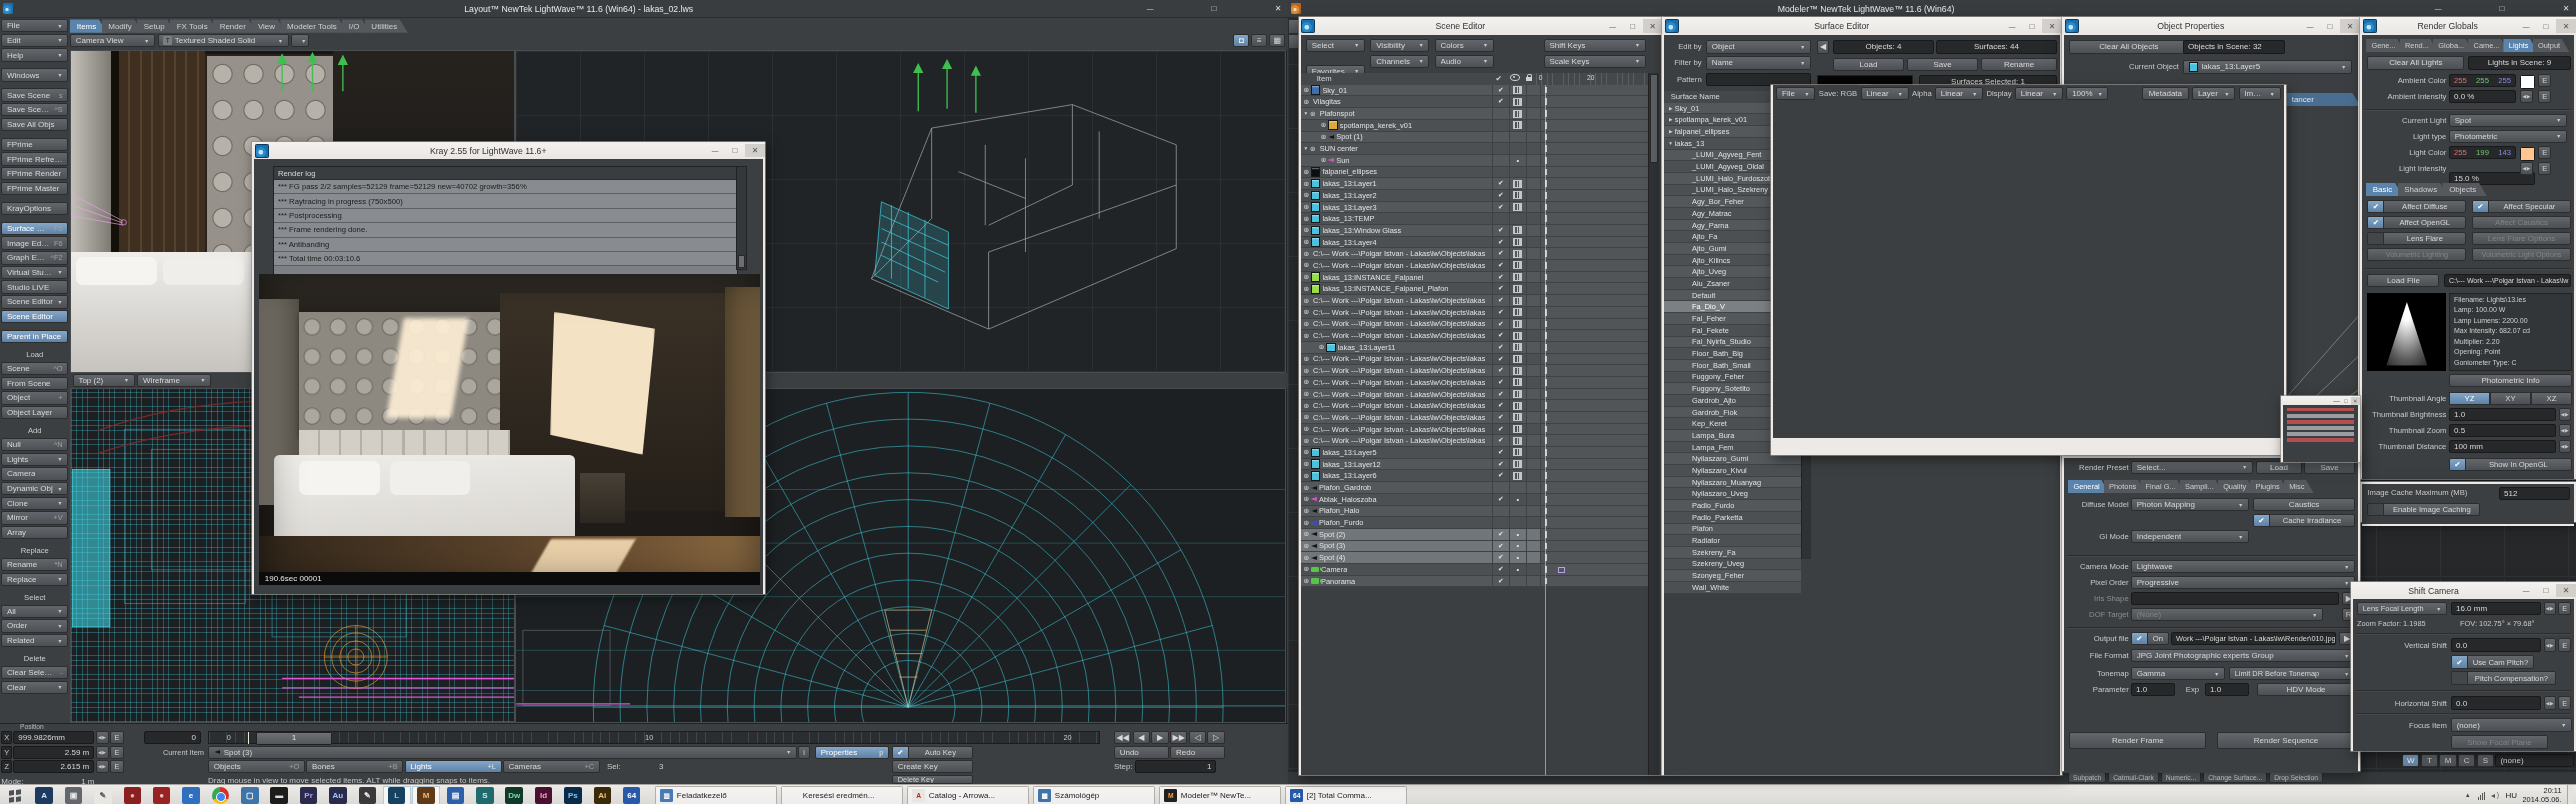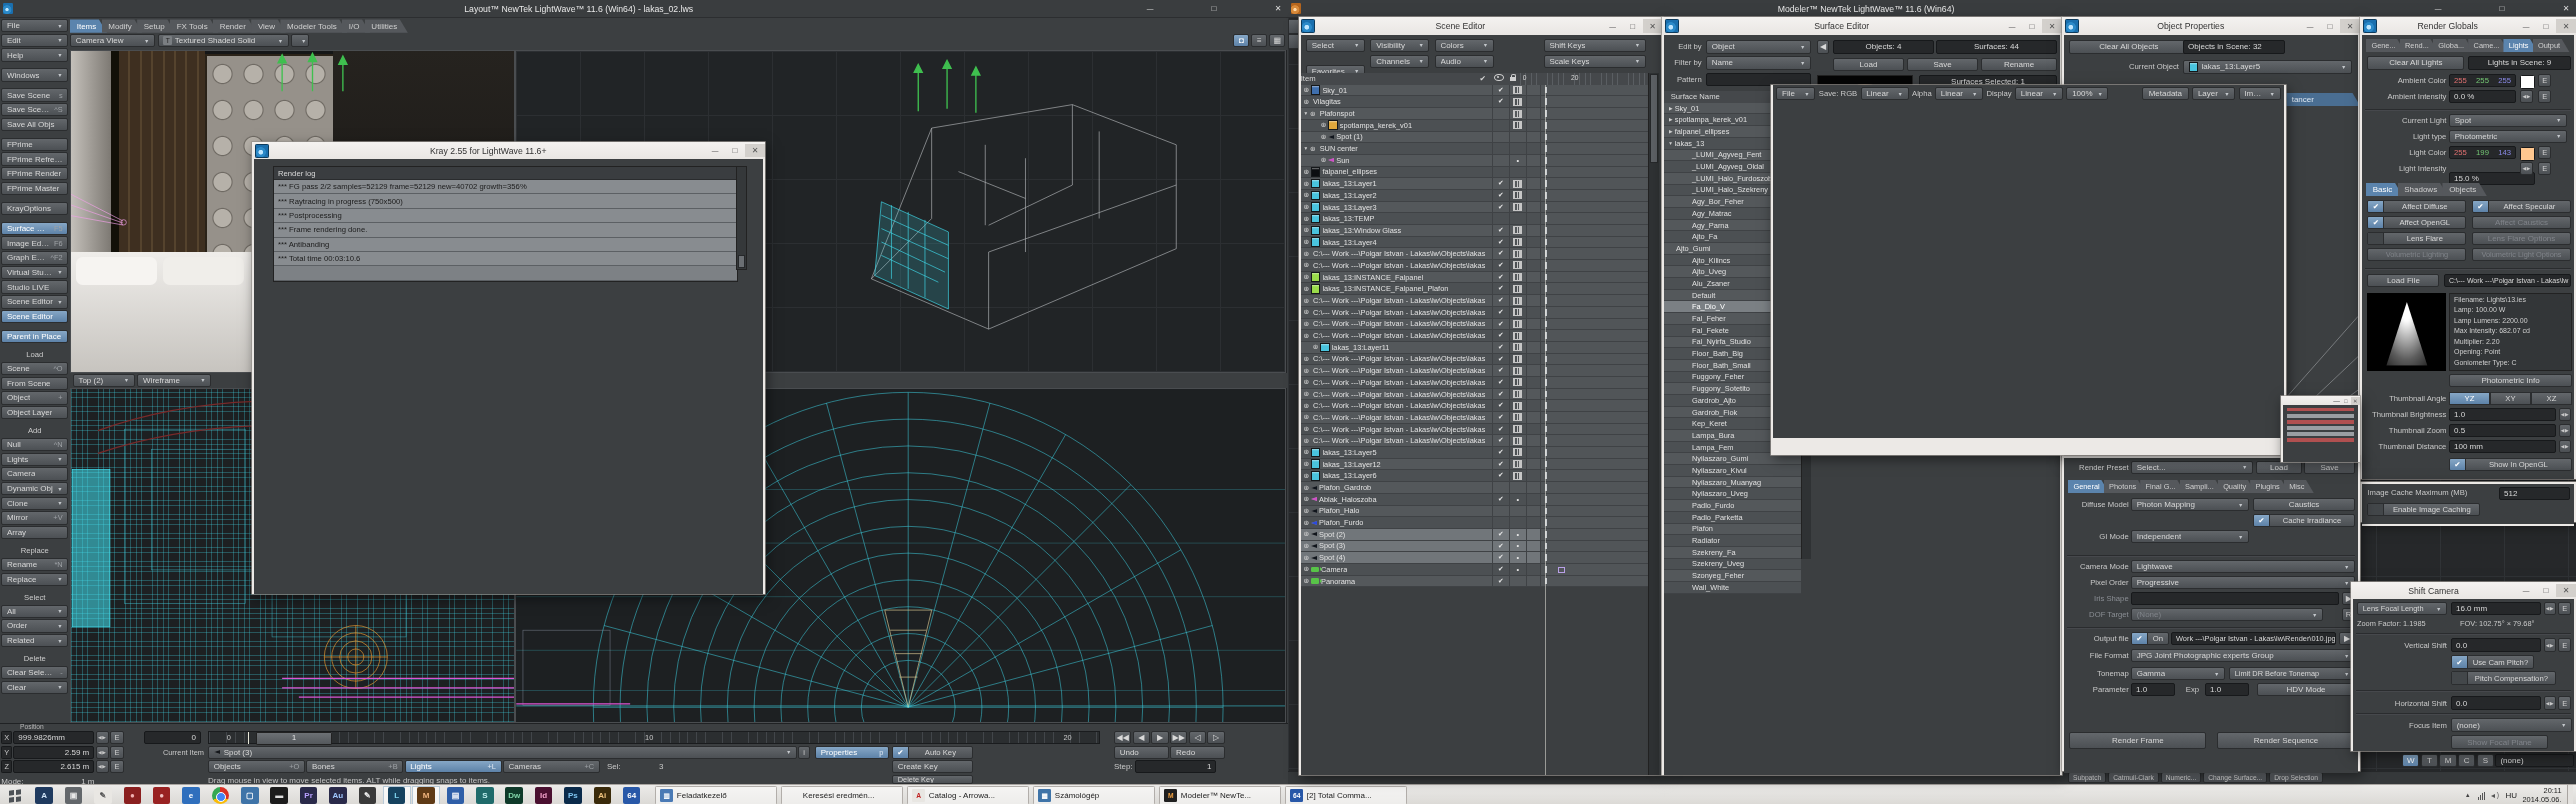--- a/index.html
+++ b/index.html
@@ -589,20 +589,38 @@
             <div class="klog-h">Render log</div>
             <div class="klog-r">*** FG pass 2/2 samples=52129 frame=52129 new=40702 growth=356%</div>
             <div class="klog-r">*** Raytracing in progress (750x500)</div>
             <div class="klog-r">*** Postprocessing</div>
             <div class="klog-r">*** Frame rendering done.</div>
             <div class="klog-r">*** Antibanding</div>
             <div class="klog-r">*** Total time 00:03:10.6</div>
             <div class="klog-r empty"></div>
           </div>
         <div id="kray-sb"></div>
+        <div id="kray-img" class="bedroom">
+          <div class="bd bd-ceil"></div>
+            <div class="bd bd-wallL"></div>
+            <div class="bd bd-panel"></div>
+          <div class="bd bd-sun1"></div>
+            <div class="bd bd-wallR"></div>
+            <div class="bd bd-sun2"></div>
+          <div class="bd bd-glowR"></div>
+            <div class="bd bd-head"></div>
+            <div class="bd bd-bed"></div>
+          <div class="bd bd-pil1"></div>
+            <div class="bd bd-pil2"></div>
+            <div class="bd bd-floor"></div>
+          <div class="bd bd-sunfl"></div>
+            <div class="bd bd-stand"></div>
+            <div class="bd bd-vign"></div>
+          <div class="stampbar">190.6sec  00001</div>
+        </div>
       </div>
     </div>
 
     <div id="lay-bottom">
       <span class="abs" style="left:20px;top:-0.7px;font-size:6.7px;color:#b8b8b8">Position</span>
 
       <div class="abs" style="left:1.3px;top:6.7px;display:flex;gap:1.3px">
         <div class="axisbox">X</div>
         <div class="field" style="width:81px">999.9826mm</div>
         <div class="mm"></div>
@@ -762,21 +780,21 @@
             </div>
             <div class="lwbtn combo" style="width: 59px;">
               <span class="l">Audio</span>
             </div>
           </div>
         <div class="lwbtn combo abs" style="left:243px;top:20px;width:102px">
             <span class="l">Scale Keys</span>
           </div>
 
         <div class="se-hdr">
-          <span style="flex:none;width:174px">Item</span>
+          <span style="padding-left:16px;flex:none;width:174px">Item</span>
           <span style="width:16px;text-align:center">✔</span>
           <span style="width:16px;text-align:center"><span class="eyeico"></span></span>
           <span style="width:13.4px;text-align:center"><span class="lockico"></span></span>
           <span style="position:relative;flex:1;background:repeating-linear-gradient(90deg,#5a5e62 0 0.7px,transparent 0.7px 5.4px);height:100%;display:block">
             <i style="position:absolute;left:2.7px;top:1.3px;font-style:normal;font-size:6.7px">0</i>
             <i style="position:absolute;left:51px;top:1.3px;font-style:normal;font-size:6.7px">20</i>
           </span>
         </div>
         <div id="se-rows" class="abs" style="left:0;top:50px;width:347px">
             <div class="se-row">
@@ -1051,21 +1069,21 @@
                 <span class="se-lb">C:\--- Work ---\Polgar Istvan - Lakas\lw\Objects\lakas</span>
               </div>
               <div class="se-chk">✔</div>
               <div class="se-vis">
                 <span class="visgrid"></span>
               </div>
               <div class="se-lock"></div>
               <div class="se-track"></div>
             </div>
             <div class="se-row">
-              <div class="se-name" style="padding-left: 12px;">
+              <div class="se-name" style="padding-left: 18px;">
                 <span class="se-plus">⊕</span>
                 <span class="ic-cube" style="--c: #49c3dd;"></span>
                 <span class="se-lb">lakas_13:Layer11</span>
               </div>
               <div class="se-chk">✔</div>
               <div class="se-vis">
                 <span class="visgrid"></span>
               </div>
               <div class="se-lock"></div>
               <div class="se-track"></div>
@@ -1404,21 +1422,21 @@
               <span>Agy_Matrac</span>
             </div>
             <div class="sf-row" style="padding-left: 20px;">
               <span class="sf-tw"></span>
               <span>Agy_Parna</span>
             </div>
             <div class="sf-row" style="padding-left: 20px;">
               <span class="sf-tw"></span>
               <span>Ajto_Fa</span>
             </div>
-            <div class="sf-row" style="padding-left: 4px;">
+            <div class="sf-row" style="padding-left: 20px;">
               <span class="sf-tw"></span>
               <span>Ajto_Gumi</span>
             </div>
             <div class="sf-row" style="padding-left: 20px;">
               <span class="sf-tw"></span>
               <span>Ajto_Kilincs</span>
             </div>
             <div class="sf-row" style="padding-left: 20px;">
               <span class="sf-tw"></span>
               <span>Ajto_Uveg</span>

